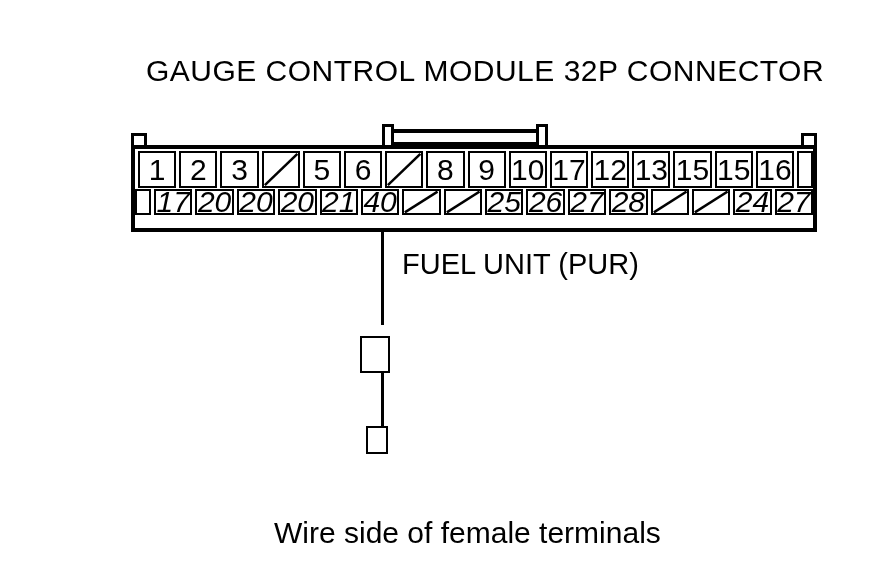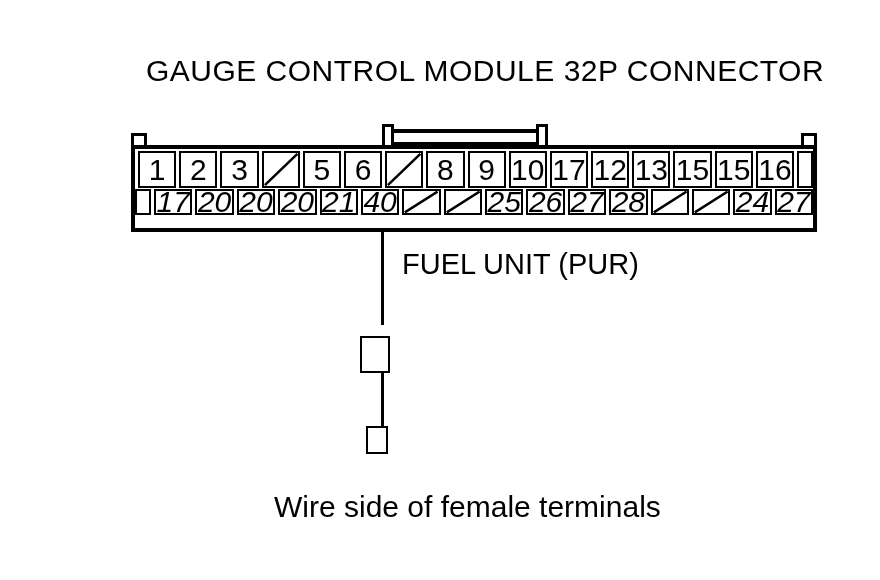--- a/index.html
+++ b/index.html
@@ -52,21 +52,21 @@
   .wire-lower { left: 336px; top: 373px; height: 57px; }
   .term-box { position: absolute; border: 2px solid #000; background: #fff; box-sizing: border-box; }
   .term-box-large { left: 315px; top: 336px; width: 30px; height: 37px; }
   .term-box-small { left: 321px; top: 426px; width: 22px; height: 28px; }
 
   .wire-label {
     position: absolute; left: 357px; top: 250px;
     font-size: 29px; white-space: nowrap; line-height: 1; text-align: right;
   }
   .caption {
-    position: absolute; left: 229px; top: 492px;
+    position: absolute; left: 229px; top: 518px;
     font-size: 30px; white-space: nowrap; line-height: 1;
   }
 </style>
 </head>
 <body>
 
 <div class="stage">
 
   <div class="title">GAUGE CONTROL MODULE 32P CONNECTOR</div>
 

